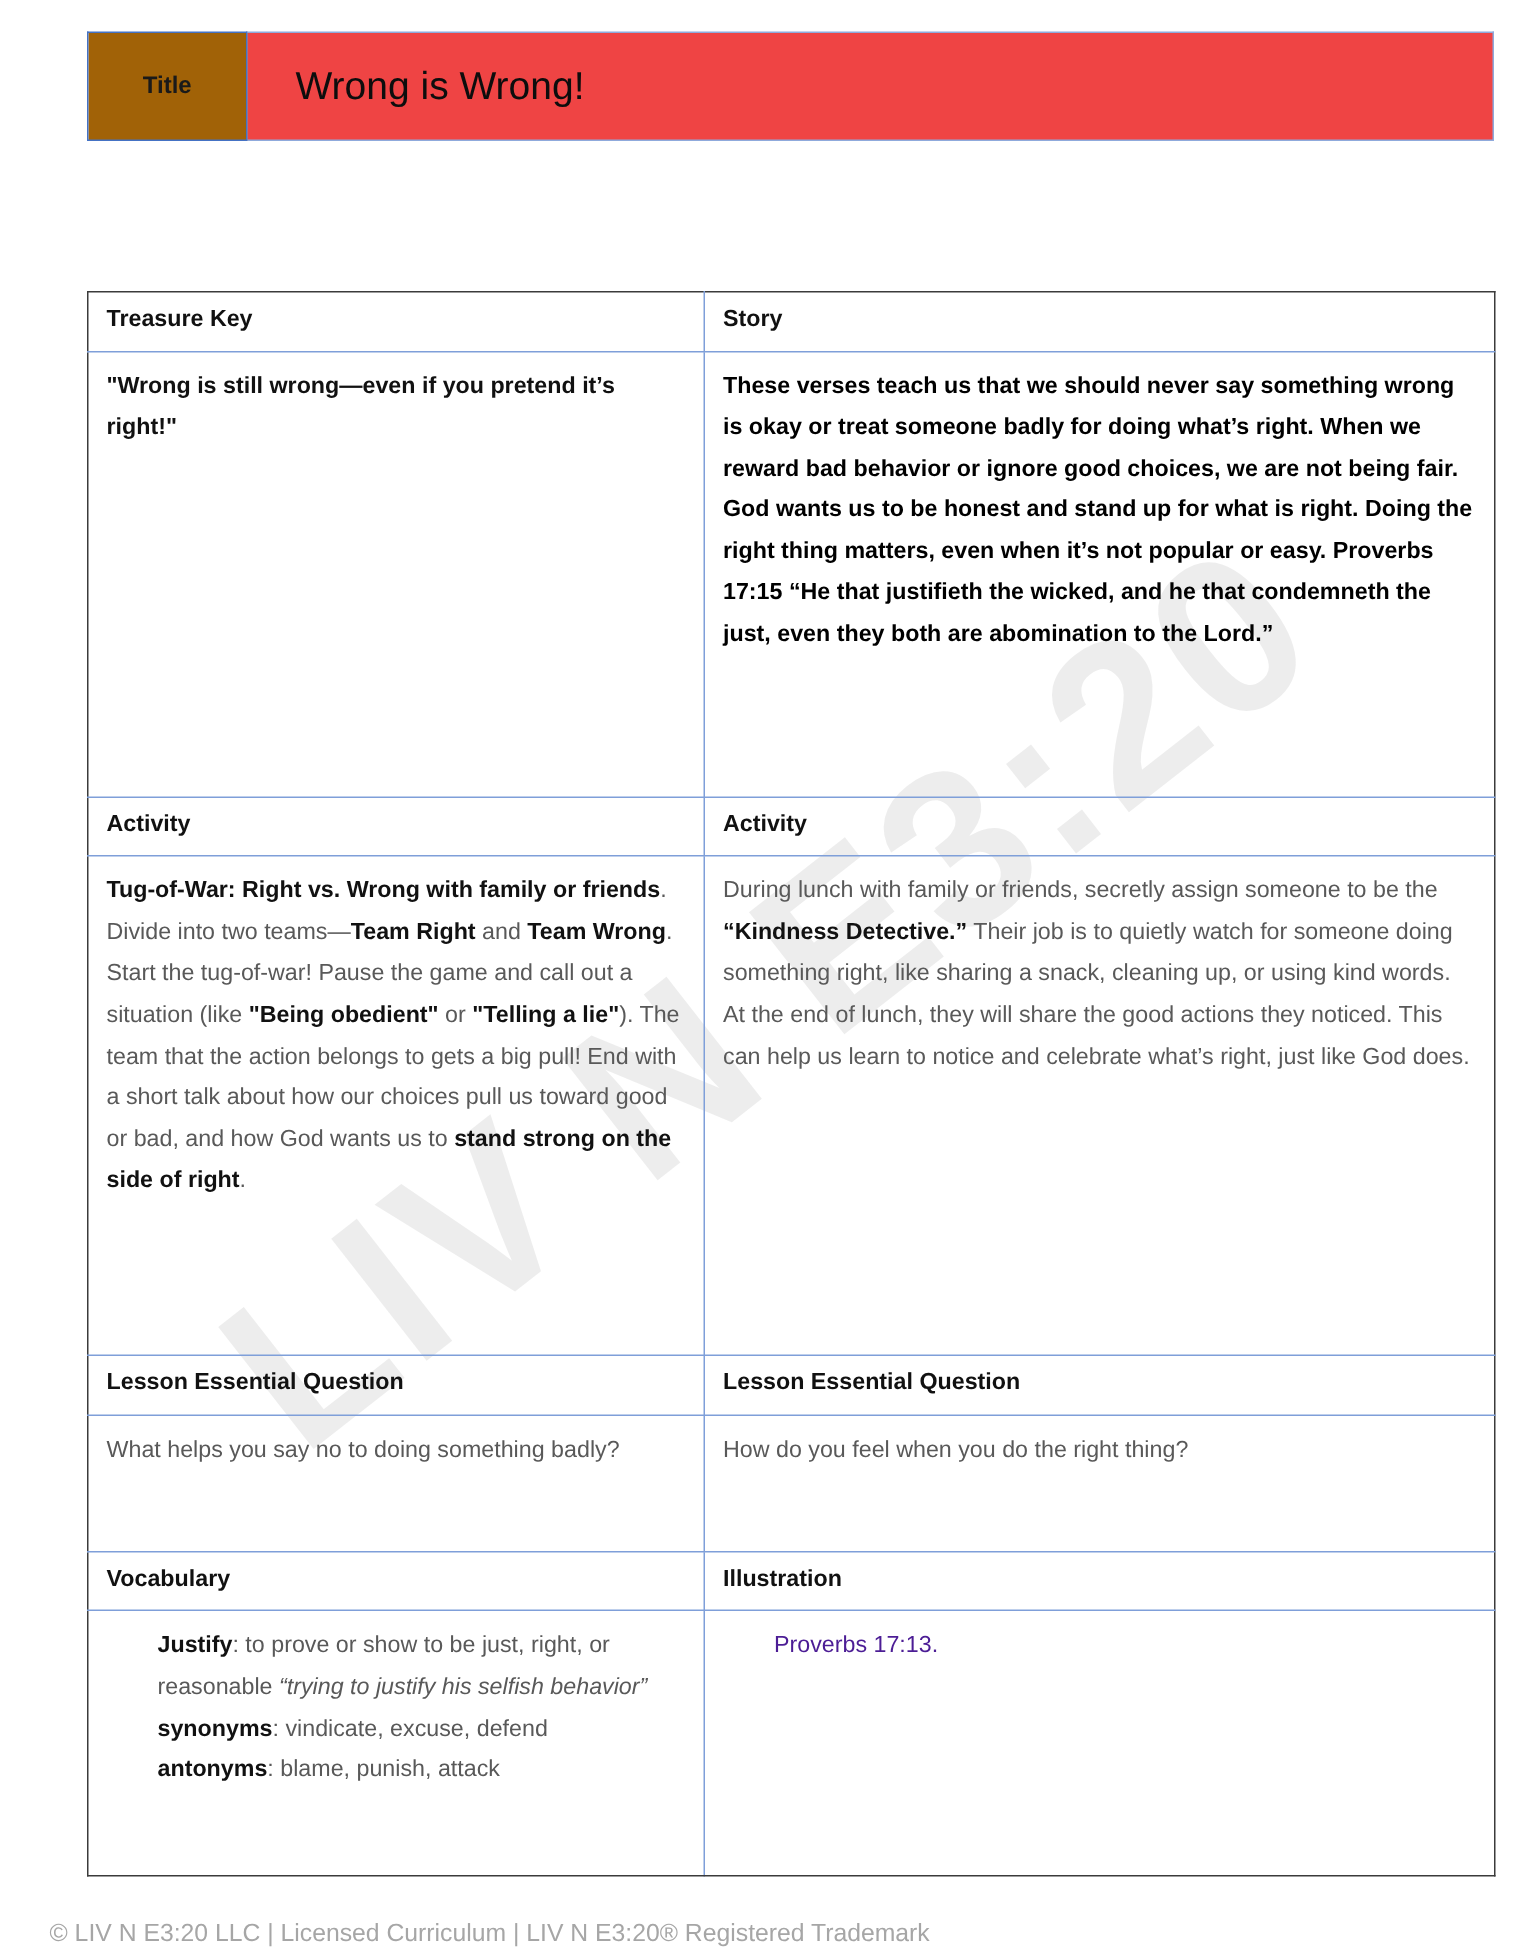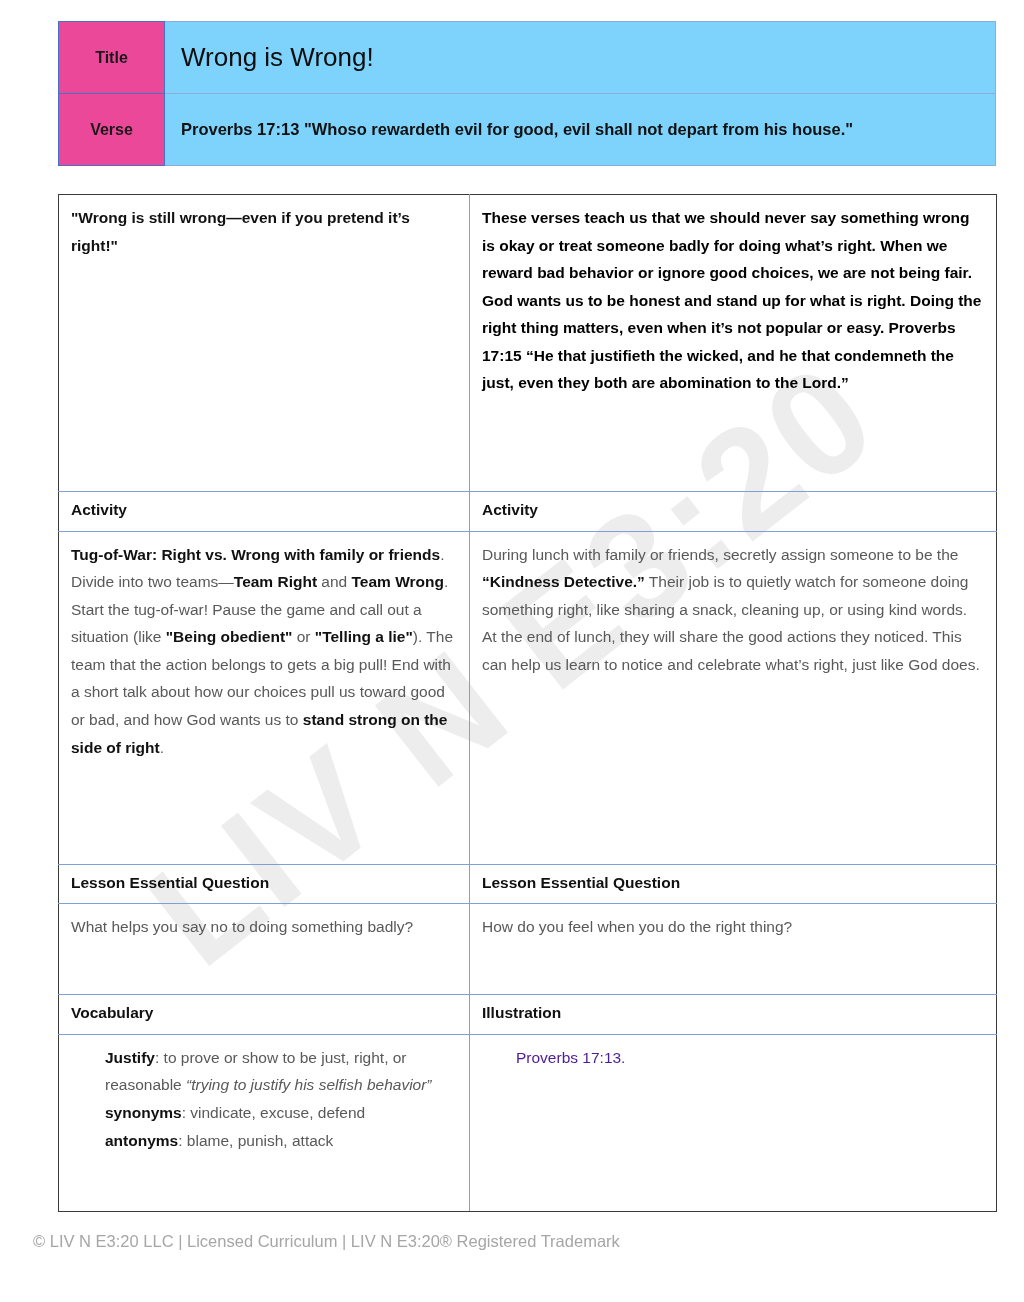--- a/index.html
+++ b/index.html
@@ -54,32 +54,32 @@
     border-collapse: collapse;
     table-layout: fixed;
   }
   .header-table td {
     border: 1px solid #8faadc;
     vertical-align: middle;
     padding: 0;
   }
   .header-table .lbl-cell {
     width: 105px;
-    background: #ec4899;
+    background: #a16207;
     border-color: #4472c4;
     text-align: center;
     font-size: 16px;
     font-weight: 700;
     color: #1a1a1a;
     height: 71px;
   }
   .header-table .lbl-cell.verse-lbl { height: 71px; }
   .header-table .val-cell {
-    padding-left: 16px;
-    background: #7dd3fc;
+    padding-left: 32px;
+    background: #ef4444;
   }
   .title-text {
     font-size: 26px;
     font-weight: 400;
     color: #0d0d0d;
     line-height: 1.25;
   }
   .verse-text {
     font-size: 16.5px;
     font-weight: 700;
@@ -164,21 +164,21 @@
   
   .row-story td   { height: 276px; }
   .row-activity td{ height: 312px; }
   .row-leq td     { height: 70px;  }
   .row-vocab td   { height: 156px; }
 
   
   .footer {
     position: absolute;
     left: 33px;
-    top: 1232px;
+    top: 1280px;
     font-size: 16.5px;
     color: #a6a6a6;
     font-weight: 400;
     white-space: nowrap;
   }
 </style>
 </head>
 <body>
 
 <div class="watermark-layer">
@@ -186,38 +186,36 @@
 </div>
 
 <div class="page">
 
   <table class="header-table">
     <tbody>
       <tr>
         <td class="lbl-cell">Title</td>
         <td class="val-cell">
           <div class="title-text">Wrong is Wrong!</div>
-        </td>
-      </tr>
-      <tr>
-        <td class="lbl-cell verse-lbl">Verse</td>
-        <td class="val-cell">
-          <div class="verse-text">Proverbs 17:13 "Whoso rewardeth evil for good, evil shall not depart from his house."</div>
         </td>
       </tr>
     </tbody>
   </table>
 
   <table class="main-table">
     <colgroup>
       <col class="col-left">
       <col class="col-right">
     </colgroup>
     <tbody>
 
+      <tr>
+        <td class="hdr-cell">Treasure Key</td>
+        <td class="hdr-cell">Story</td>
+      </tr>
 
       <tr class="row-story">
         <td class="treasure-cell">"Wrong is still wrong—even if you pretend it’s right!"</td>
         <td class="body-cell bold-all">These verses teach us that we should never say something wrong is okay or treat someone badly for doing what’s right. When we reward bad behavior or ignore good choices, we are not being fair. God wants us to be honest and stand up for what is right. Doing the right thing matters, even when it’s not popular or easy. Proverbs 17:15 “He that justifieth the wicked, and he that condemneth the just, even they both are abomination to the Lord.”</td>
       </tr>
 
       <tr>
         <td class="hdr-cell">Activity</td>
         <td class="hdr-cell">Activity</td>
       </tr>

